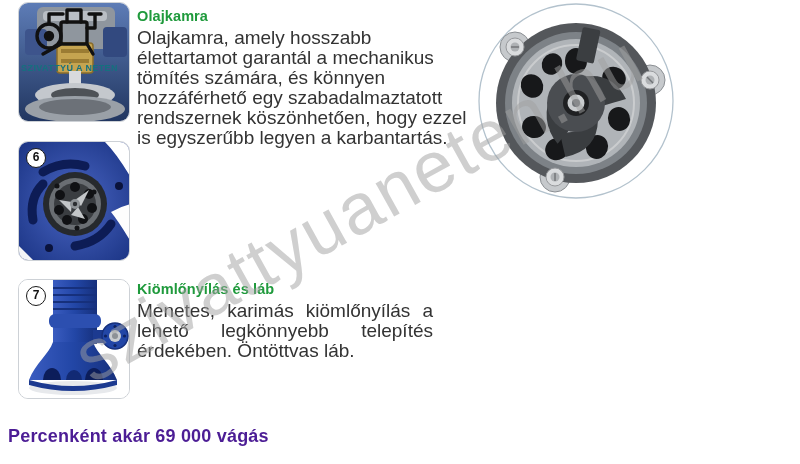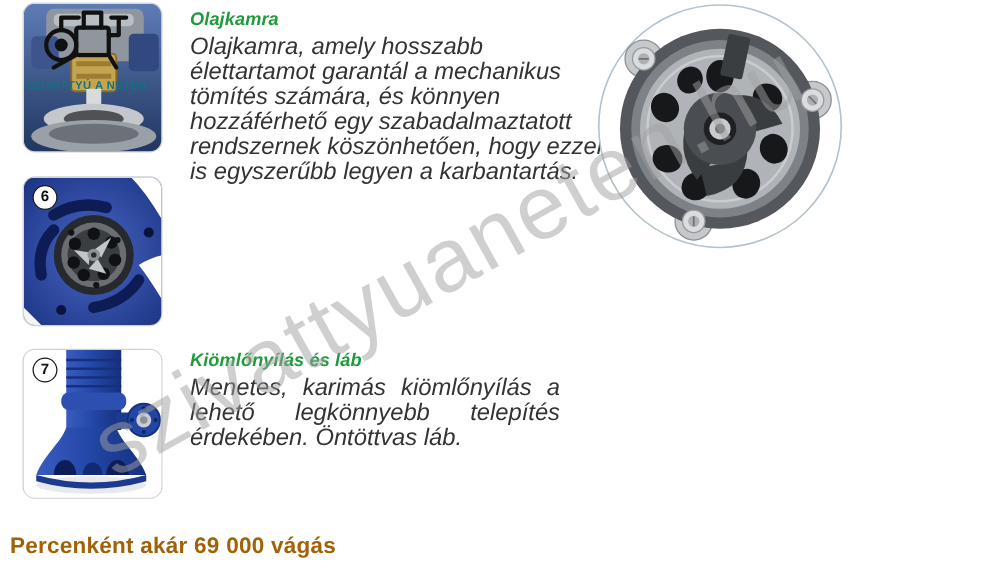--- a/index.html
+++ b/index.html
@@ -16,21 +16,21 @@
   .photo svg { display:block; }
   .photo-1 { top:2px; }
   .photo-2 { top:141px; }
   .photo-3 { top:279px; }
   .badge {
     position:absolute; left:7px; top:6px; width:20px; height:20px;
     background:#fff; border:1.6px solid #1a1a1a; border-radius:50%;
     font-size:12px; font-weight:bold; color:#111; text-align:center; line-height:17px;
   }
   
-  .sec { position:absolute; left:152px;font-style:italic; }
+  .sec { position:absolute; left:137px; }
   .sec-1 { top:8px;   width:334px; }
   .sec-2 { top:143px; width:334px; }
   .sec-3 { top:281px; width:296px; }
   .sec-title { color:#1f9a3c; font-size:14.5px; font-weight:bold; margin-bottom:4px; letter-spacing:0.1px; }
   .sec-body { font-size:19px; line-height:20px; color:#333; }
   .sec-3 .sec-body { text-align:justify; }
   
   .logo { position:absolute; left:10px; top:2px; width:115px; z-index:6;text-align:center; }
   .logo-text {
     position:absolute; left:2px; top:61px; width:115px;
@@ -42,21 +42,21 @@
   .watermark {
     position:absolute; left:92px; top:318px; z-index:5;
     font-size:72px; font-weight:400; letter-spacing:2px; white-space:nowrap;
     color:rgba(160,160,160,0.5);
     transform:rotate(-29deg); transform-origin:0 80%;
     pointer-events:none;
   }
   
   .footer {
     position:absolute; left:8px; top:426px;
-    font-size:18px; font-weight:bold; color:#a16207; letter-spacing:0.2px;
+    font-size:18px; font-weight:bold; color:#4c1d95; letter-spacing:0.2px;
   }
 </style>
 </head>
 <body>
 
 <div class="canvas">
 
   <div class="watermark">szivattyuaneten.hu</div>
 
   <div class="logo">

